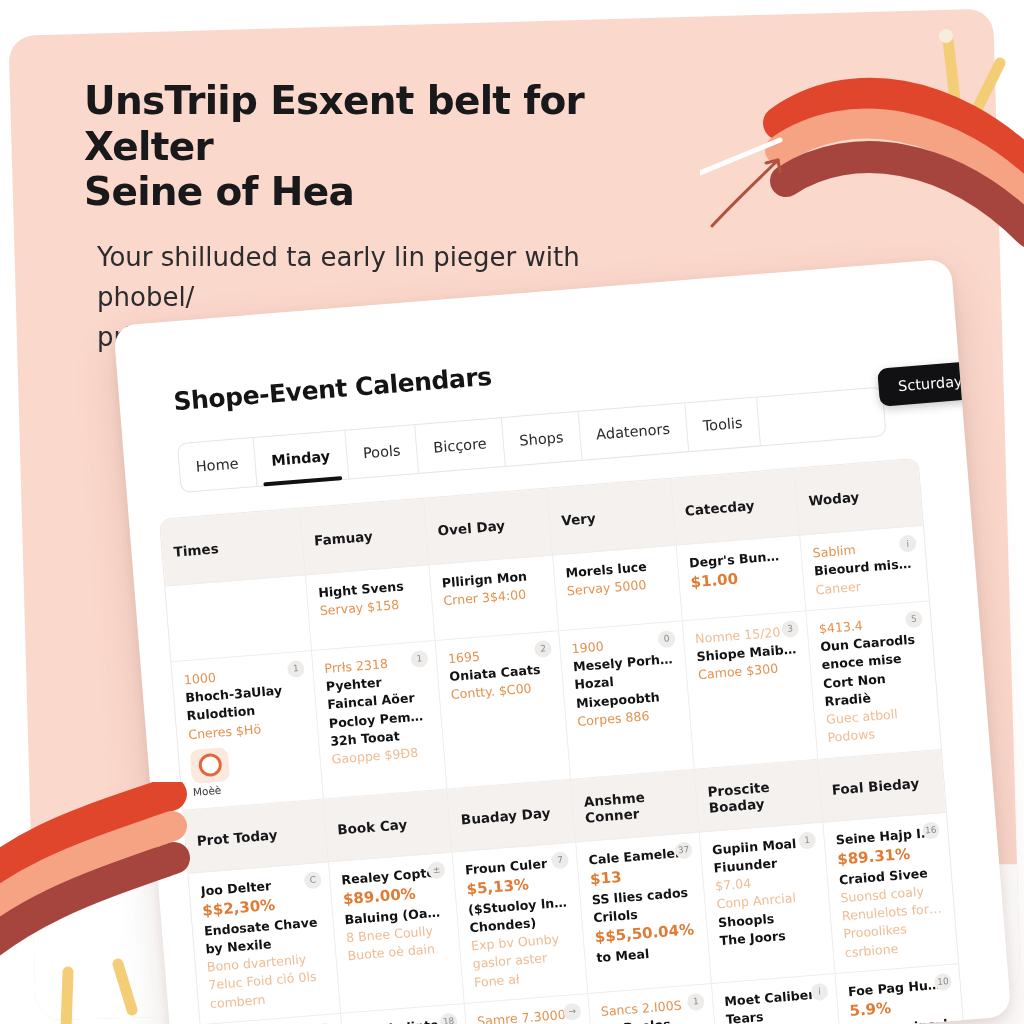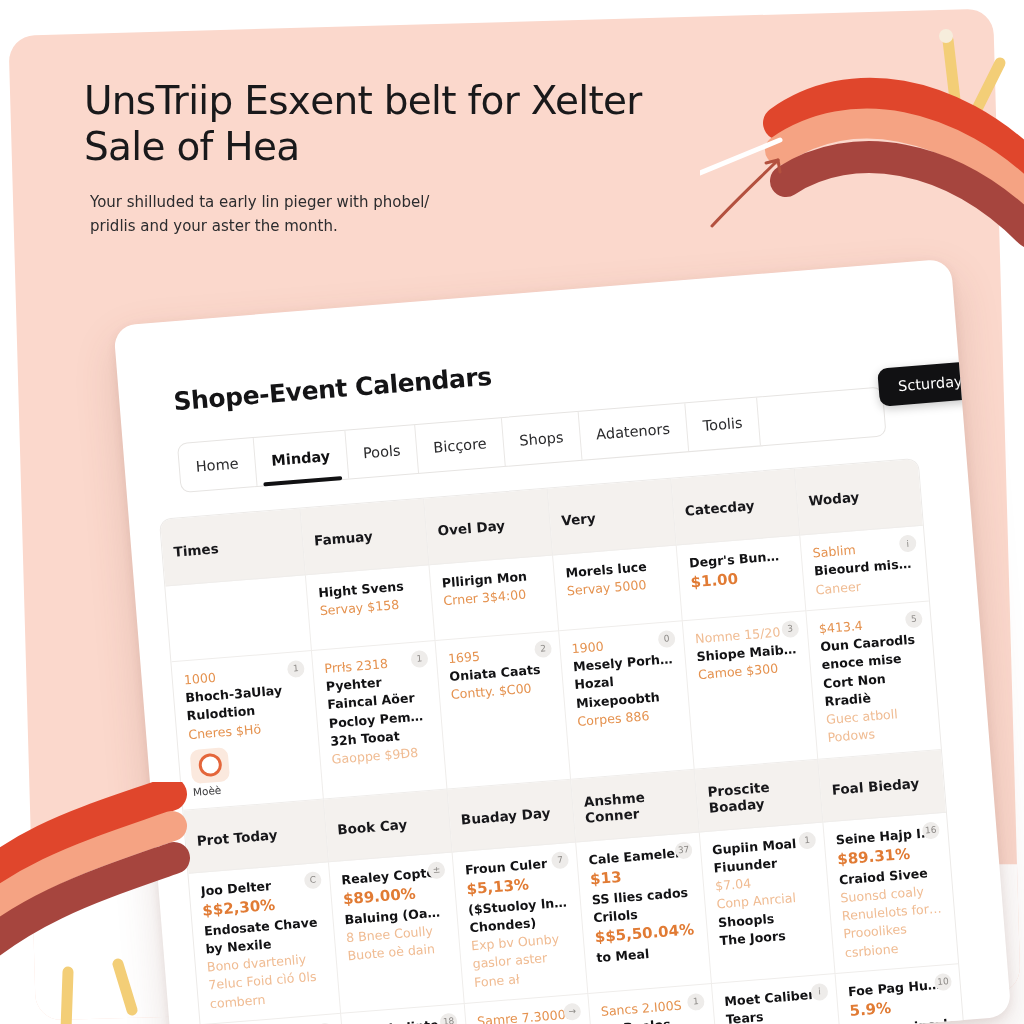--- a/index.html
+++ b/index.html
@@ -19,26 +19,26 @@
   }
   
   .white-wedge{
     position:absolute;left:-40px;bottom:-120px;width:1200px;height:260px;
     background:#ffffff;transform:rotate(1.5deg);
   }
 
   
   .hero{position:absolute;left:84px;top:78px;width:620px;z-index:6;}
   .hero h1{
-    margin:0;font-size:39px;line-height:1.17;font-weight:400;
+    margin:0;font-size:39px;line-height:1.17;font-weight:700;
     color:#19191b;letter-spacing:-0.7px;
     font-family:"DejaVu Sans","Liberation Sans",sans-serif;
   }
   .hero p{
-    margin:22px 0 0 6px;font-size:15px;line-height:1.55;color:#2c2c2e;
+    margin:22px 0 0 13px;font-size:26px;line-height:1.55;color:#2c2c2e;
     font-weight:400;max-width:500px;
   }
 
   
   .ribbon-tr{position:absolute;right:-6px;top:18px;width:330px;height:250px;z-index:5;pointer-events:none;}
   .ribbon-bl{position:absolute;left:-30px;top:782px;width:310px;height:250px;z-index:8;pointer-events:none;}
 
   
   .card{
     position:absolute;left:118px;top:292px;width:840px;height:760px;
@@ -116,21 +116,21 @@
 
 <div id="stage">
 
   <div class="pink-panel">
     <div class="white-wedge"></div>
   </div>
 
   <div class="hero">
     <h1>
       <span>UnsTriip Esхent belt for Xelter</span><br>
-      <span>Sale of Hea</span>
+      <span>Seine of Hea</span>
     </h1>
     <p>
       <span>Your shilluded ta early lin pieger with phobel/</span><br>
       <span>pridlis and your aster the month.</span>
     </p>
   </div>
 
   <svg class="ribbon-tr" viewBox="0 0 330 250">
     <g fill="none" stroke-linecap="round">
       <path d="M300 45 L275 95" stroke="#F3CE77" stroke-width="11"></path>

